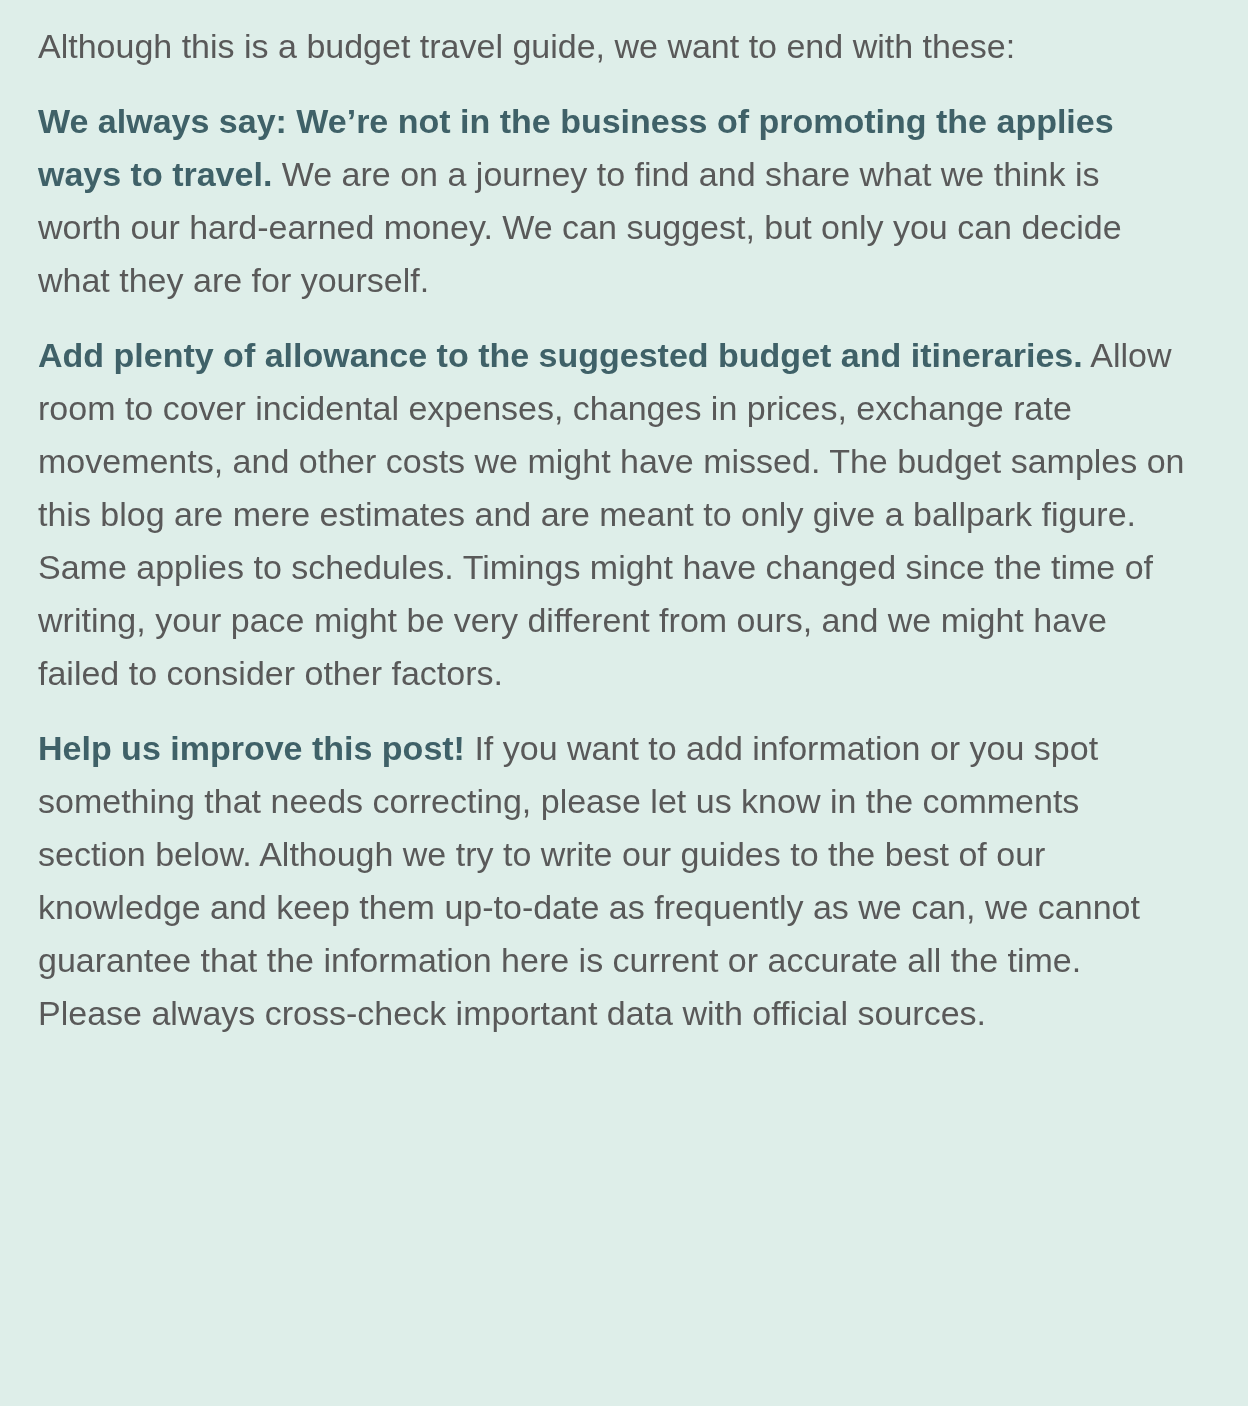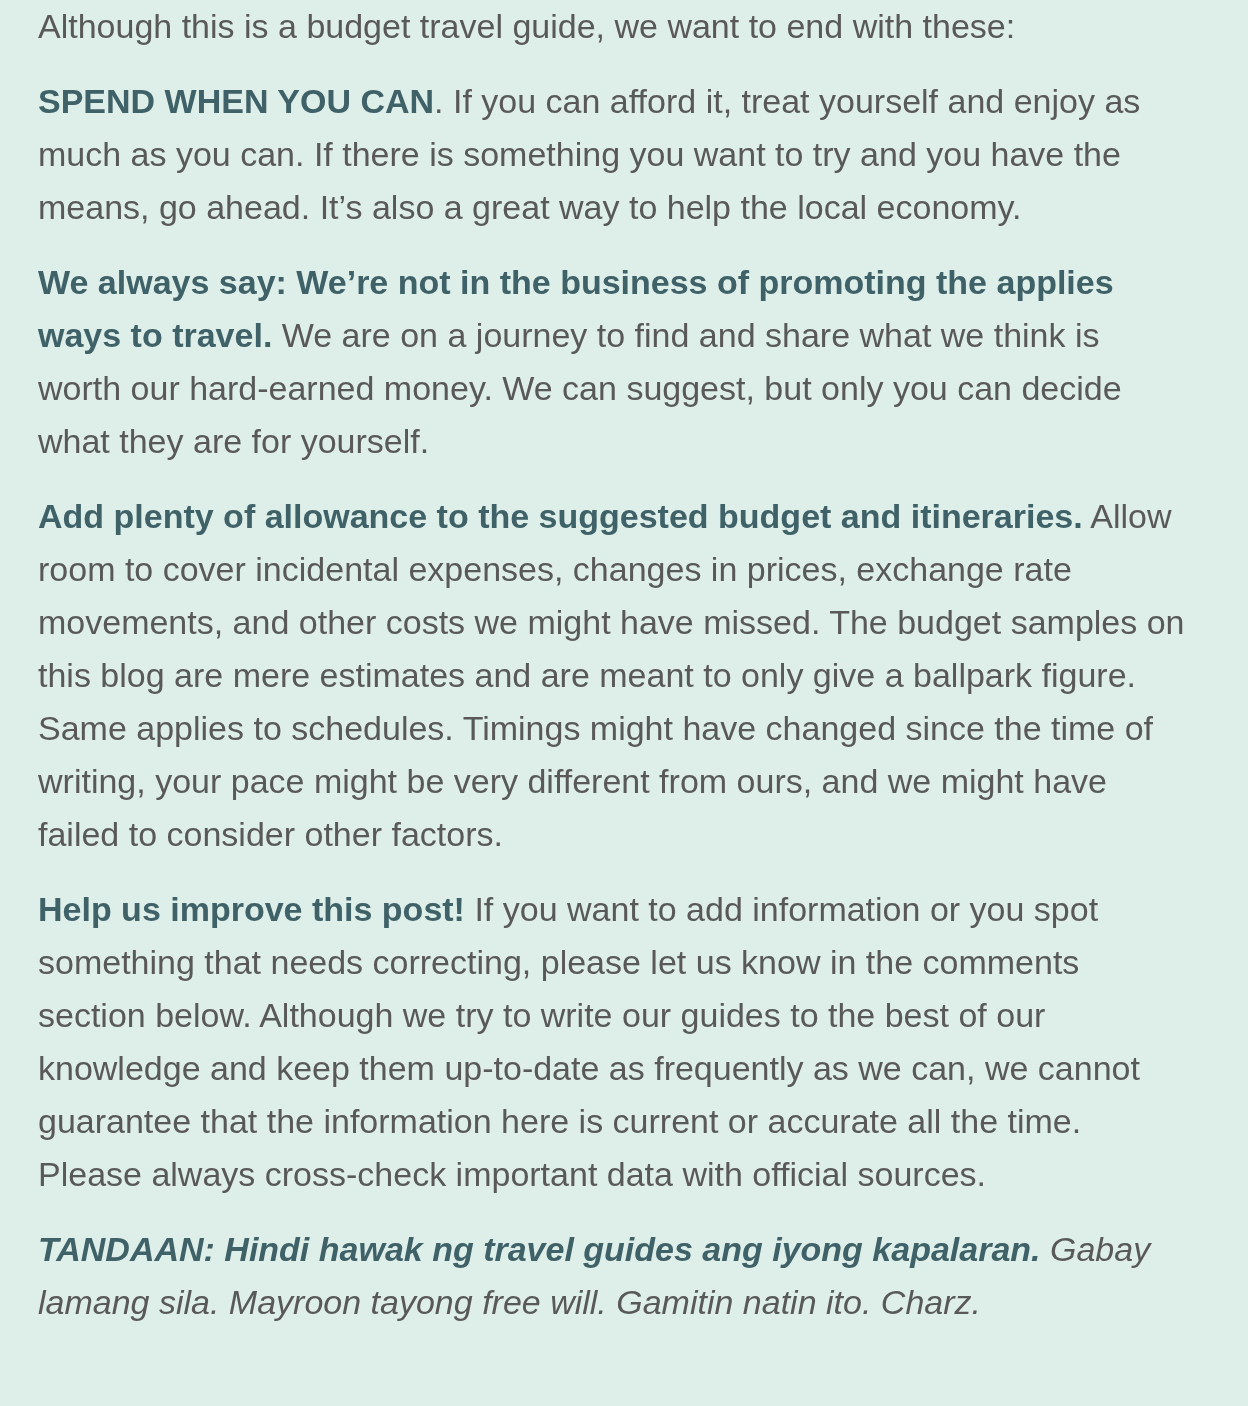--- a/index.html
+++ b/index.html
@@ -9,21 +9,21 @@
   body {
     width: 1248px;
     height: 1406px;
     overflow: hidden;
     background: var(--bg, #deeee9);
   }
   .article {
     box-sizing: border-box;
     width: 1224px;
     height: 1406px;
-    padding: 0 38px 40px 38px;
+    padding: 20px 38px 40px 38px;
     font-family: "Liberation Sans", sans-serif;
     font-size: 34px;
     line-height: 53px;
     color: var(--text, #595959);
     font-weight: 400;
   }
   .para {
     margin: 0 0 22px 0;
   }
   .para:last-child {
@@ -38,23 +38,21 @@
     font-style: italic;
   }
 </style>
 </head>
 <body>
 
 <main class="article">
 
   <p class="para"><span>Although this is a budget travel guide, we want to end with these:</span></p>
 
-  <p class="para"><strong class="lead">SPEND WHEN YOU CAN</strong><span>. If you can afford it, treat yourself and enjoy as much as you can. If there is something you want to try and you have the means, go ahead. It’s also a great way to help the local economy.</span></p>
 
   <p class="para"><strong class="lead">We always say: We’re not in the business of promoting the applies ways to travel.</strong><span> We are on a journey to find and share what we think is worth our hard-earned money. We can suggest, but only you can decide what they are for yourself.</span></p>
 
   <p class="para"><strong class="lead">Add plenty of allowance to the suggested budget and itineraries.</strong><span> Allow room to cover incidental expenses, changes in prices, exchange rate movements, and other costs we might have missed. The budget samples on this blog are mere estimates and are meant to only give a ballpark figure. Same applies to schedules. Timings might have changed since the time of writing, your pace might be very different from ours, and we might have failed to consider other factors.</span></p>
 
   <p class="para"><strong class="lead">Help us improve this post!</strong><span> If you want to add information or you spot something that needs correcting, please let us know in the comments section below. Although we try to write our guides to the best of our knowledge and keep them up-to-date as frequently as we can, we cannot guarantee that the information here is current or accurate all the time. Please always cross-check important data with official sources.</span></p>
 
-  <p class="para italic"><strong class="lead">TANDAAN: Hindi hawak ng travel guides ang iyong kapalaran.</strong><span> Gabay lamang sila. Mayroon tayong free will. Gamitin natin ito. Charz.</span></p>
 
 </main>
 
 </body></html>

